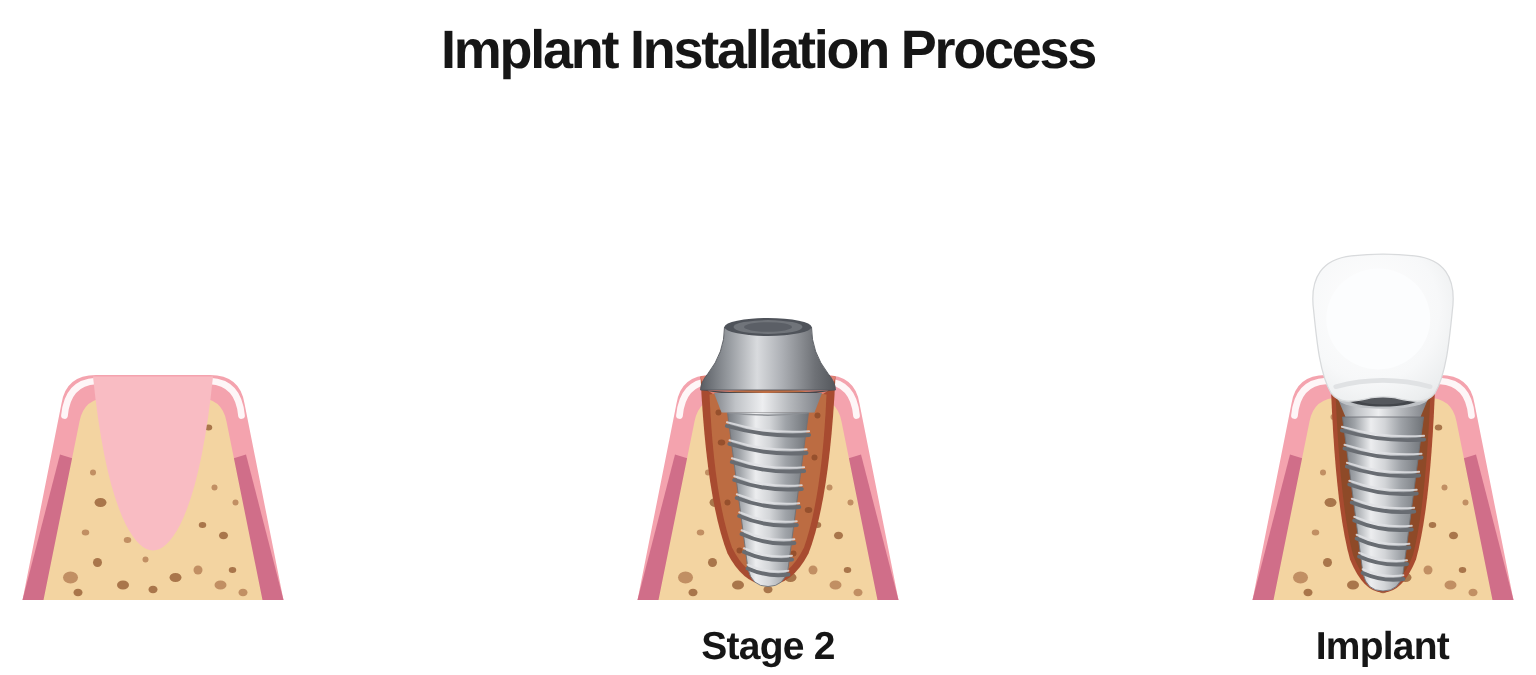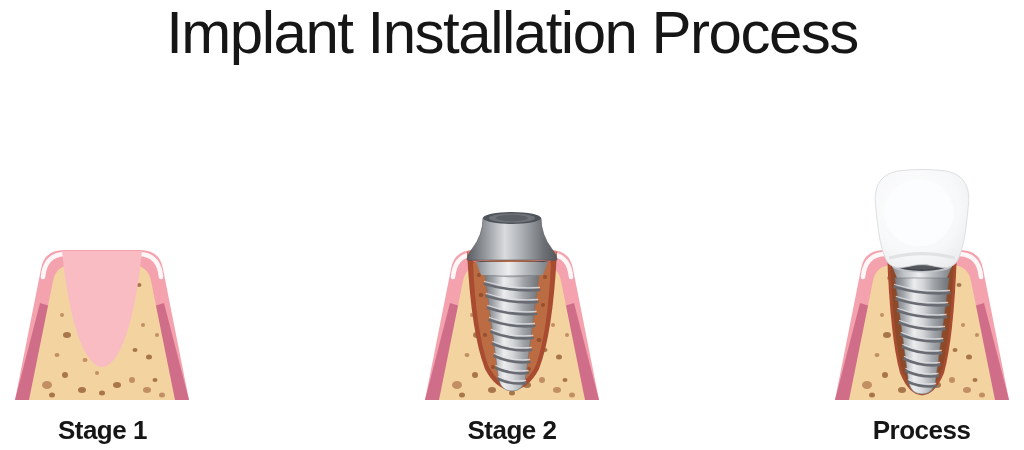--- a/index.html
+++ b/index.html
@@ -3,21 +3,21 @@
 <meta charset="utf-8">
 <style>
   html,body{margin:0;padding:0;}
   body{
     width:1024px;height:450px;background:#ffffff;
     font-family:"Liberation Sans", sans-serif;
     position:relative;overflow:hidden;
   }
   h1.title{
     margin:0;padding-top:4px;text-align:center;
-    font-size:60px;line-height:58px;font-weight:normal;
+    font-size:36px;line-height:58px;font-weight:bold;
     letter-spacing:-1.5px;color:#161616;
   }
   .row{
     position:absolute;left:0;top:95px;width:1024px;
     display:flex;justify-content:space-between;
   }
   figure.stage{
     margin:0;width:204.8px;display:flex;flex-direction:column;align-items:center;
   }
   figure.stage svg.art{width:190px;height:310px;display:block;}
@@ -180,21 +180,20 @@
 <main>
   <h1 class="title">Implant Installation Process</h1>
 
   <section class="row">
 
     <figure class="stage">
       <svg class="art" viewBox="0 0 190 310">
         <use href="#block"></use>
         <use href="#socketEmpty"></use>
       </svg>
-      <figcaption class="stage-label">Stage 1</figcaption>
     </figure>
 
 
     <figure class="stage">
       <svg class="art" viewBox="0 0 190 310">
         <use href="#block"></use>
         <use href="#healing"></use>
         <g transform="translate(95,180)">
             <use href="#screwBody"></use>
           </g>
@@ -213,17 +212,17 @@
         <g transform="translate(95,168)">
             <use href="#collar"></use>
           </g>
         <g transform="translate(95,183)">
             <use href="#screwBody"></use>
           </g>
         <g transform="translate(95,125) scale(1.05)">
             <use href="#crown"></use>
           </g>
       </svg>
-      <figcaption class="stage-label">Process</figcaption>
+      <figcaption class="stage-label">Implant</figcaption>
     </figure>
 
   </section>
 </main>
 
 </body></html>

